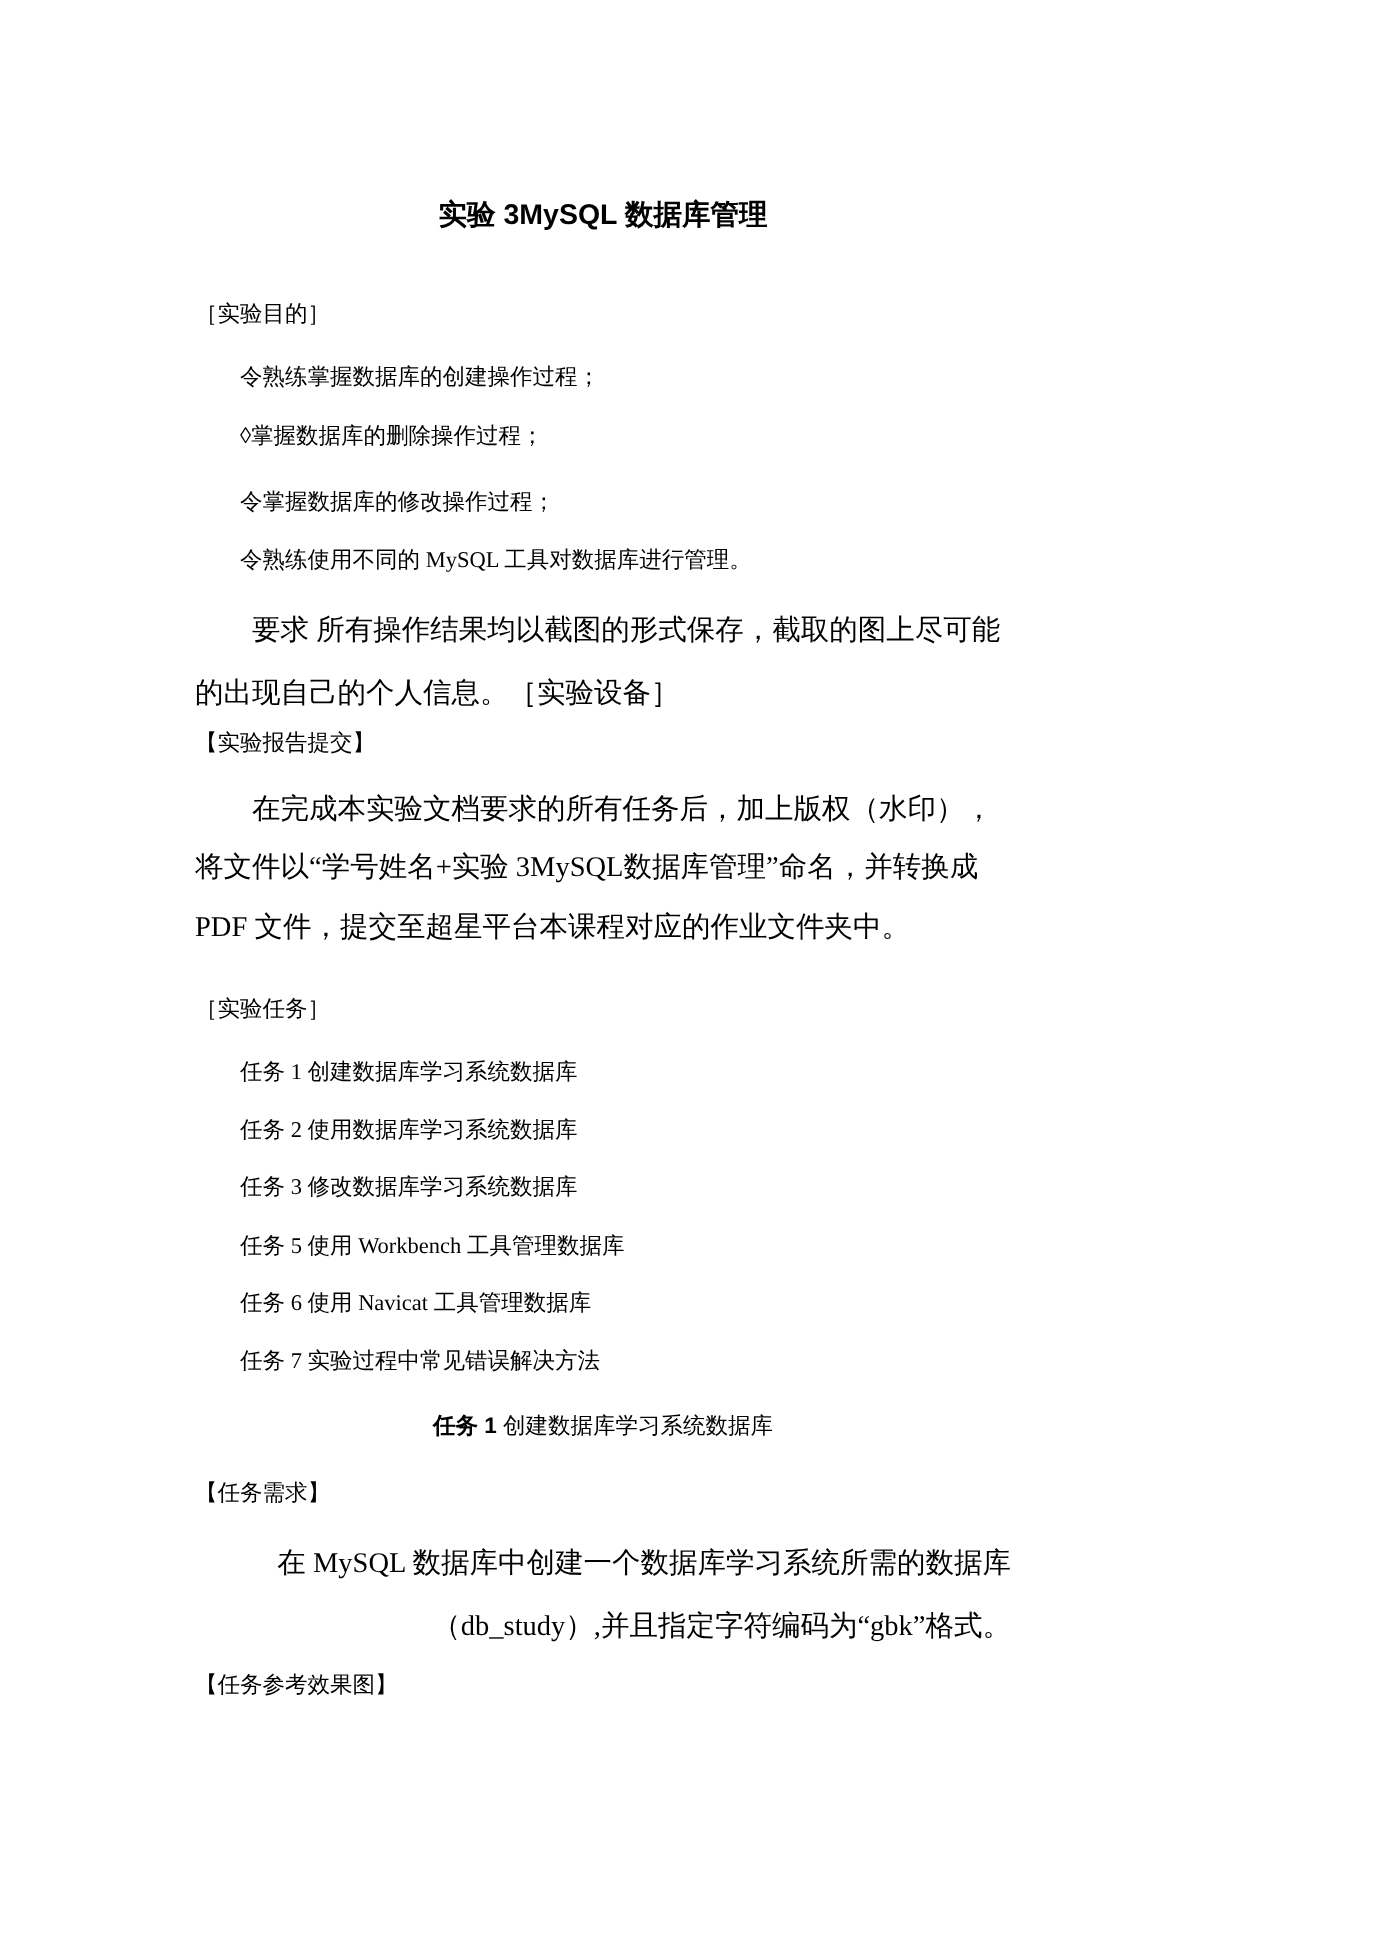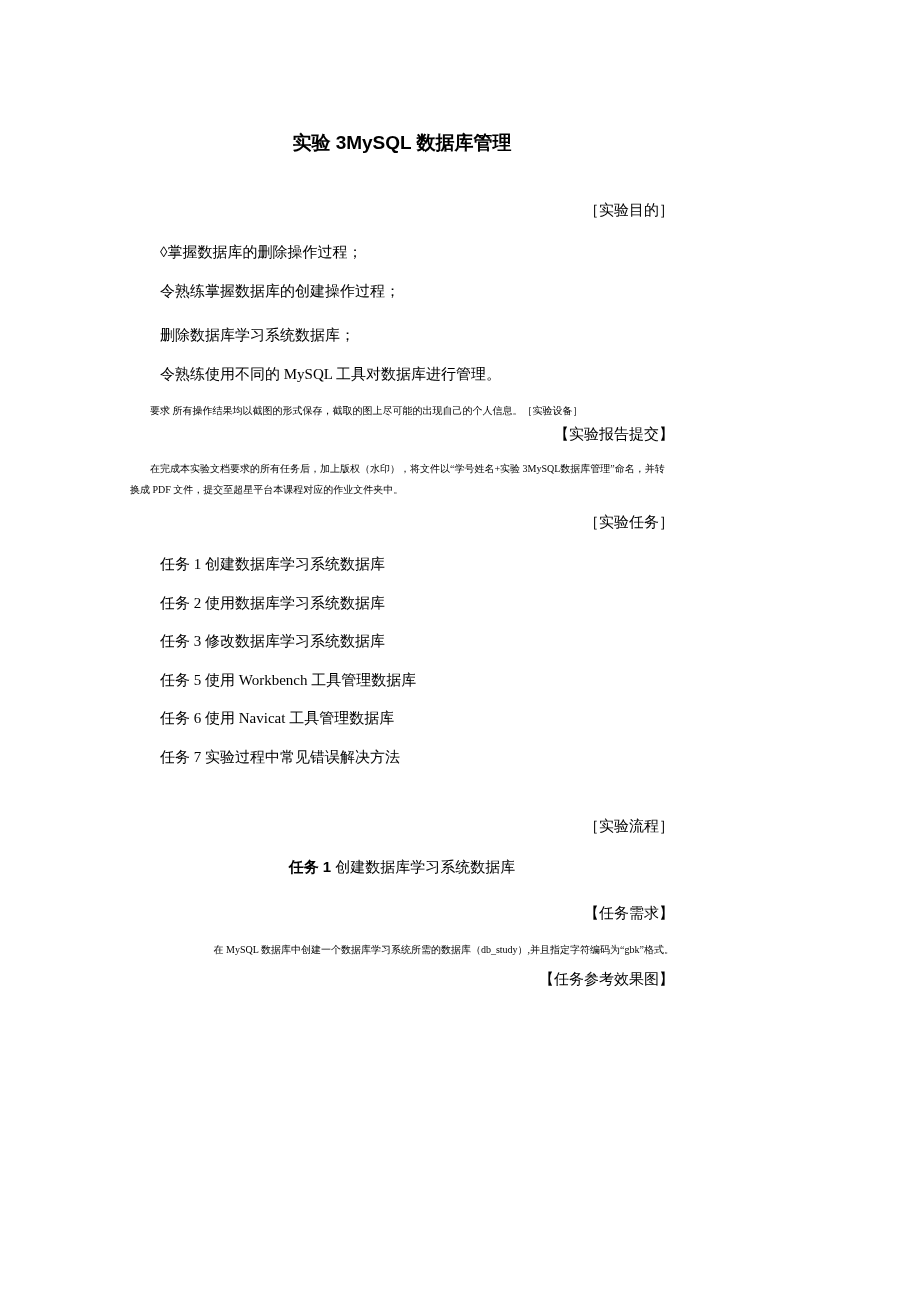--- a/index.html
+++ b/index.html
@@ -18,21 +18,20 @@
       text-align: center;
       font-family: "SimHei", "黑体", sans-serif;
       font-weight: bold;
       font-size: 19px;
       margin-bottom: 42px;
     }
     .section-header {
       font-size: 15px;
       margin: 0 0 18px 0;
       line-height: 1.6;
-      text-align: right;
     }
     .body-line {
       font-size: 15px;
       line-height: 1.7;
       margin: 0 0 13px 0;
       text-indent: 2em;
     }
     .task-line {
       font-size: 15px;
       line-height: 1.7;
@@ -45,62 +44,59 @@
     .task-title {
       text-align: center;
       font-size: 15px;
       margin: 20px 0 24px 0;
     }
     .task-title .bold {
       font-family: "SimHei", "黑体", sans-serif;
       font-weight: bold;
     }
     .wrap-line {
-      font-size: 10px;
+      font-size: 19px;
       line-height: 2.2;
       text-indent: 2em;
     }
     .sub-zero {
        font-size: 11px;
        vertical-align: sub;
     }
   </style>
 </head>
 <body>
 
 <div class="page">
 
   <div class="title">实验 3MySQL 数据库管理</div>
 
   <div class="section-header">［实验目的］</div>
 
+  <div class="body-line">令熟练掌握数据库的创建操作过程；</div>
   <div class="body-line">◊掌握数据库的删除操作过程；</div>
-  <div class="body-line">令熟练掌握数据库的创建操作过程；</div>
   <div style="height:6px"></div>
-  <div class="body-line">删除数据库学习系统数据库；</div>
+  <div class="body-line">令掌握数据库的修改操作过程；</div>
   <div class="body-line">令熟练使用不同的 MySQL 工具对数据库进行管理。</div>
 
   <div class="wrap-line" style="line-height:2.2; margin-bottom:0;">要求  所有操作结果均以截图的形式保存，截取的图上尽可能的出现自己的个人信息。［实验设备］</div>
 
 
   <div class="section-header" style="margin-bottom:12px;">【实验报告提交】</div>
   <div class="wrap-line" style="line-height:2.1;">在完成本实验文档要求的所有任务后，加上版权（水印），将文件以“学号姓名+实验 3MySQL数据库管理”命名，并转换成 PDF 文件，提交至超星平台本课程对应的作业文件夹中。</div>
 
-  <div class="section-header" style="margin-top:10px;">［实验任务］</div>
+  <div class="section-header" style="margin-top:22px;">［实验任务］</div>
 
   <div class="task-line">任务 1 创建数据库学习系统数据库</div>
   <div class="task-line">任务 2 使用数据库学习系统数据库</div>
   <div class="task-line">任务 3 修改数据库学习系统数据库</div>
   <div class="task-line">任务 5 使用 Workbench 工具管理数据库</div>
   <div class="task-line">任务 6 使用 Navicat 工具管理数据库</div>
   <div class="task-line">任务 7 实验过程中常见错误解决方法</div>
 
-  <div class="flow-wrap">
-    <div class="section-header">［实验流程］</div>
-  </div>
 
   <div class="task-title">
     <span class="bold">任务 1 </span><span>创建数据库学习系统数据库</span>
   </div>
 
   <div class="section-header" style="margin-bottom:14px;">【任务需求】</div>
   <div class="wrap-line" style="line-height:2.2;text-align:right;">在 MySQL 数据库中创建一个数据库学习系统所需的数据库（db_study）,并且指定字符编码为“gbk”格式。</div>
 
   <div class="section-header" style="margin-top:6px; margin-bottom:0;">【任务参考效果图】</div>
 

